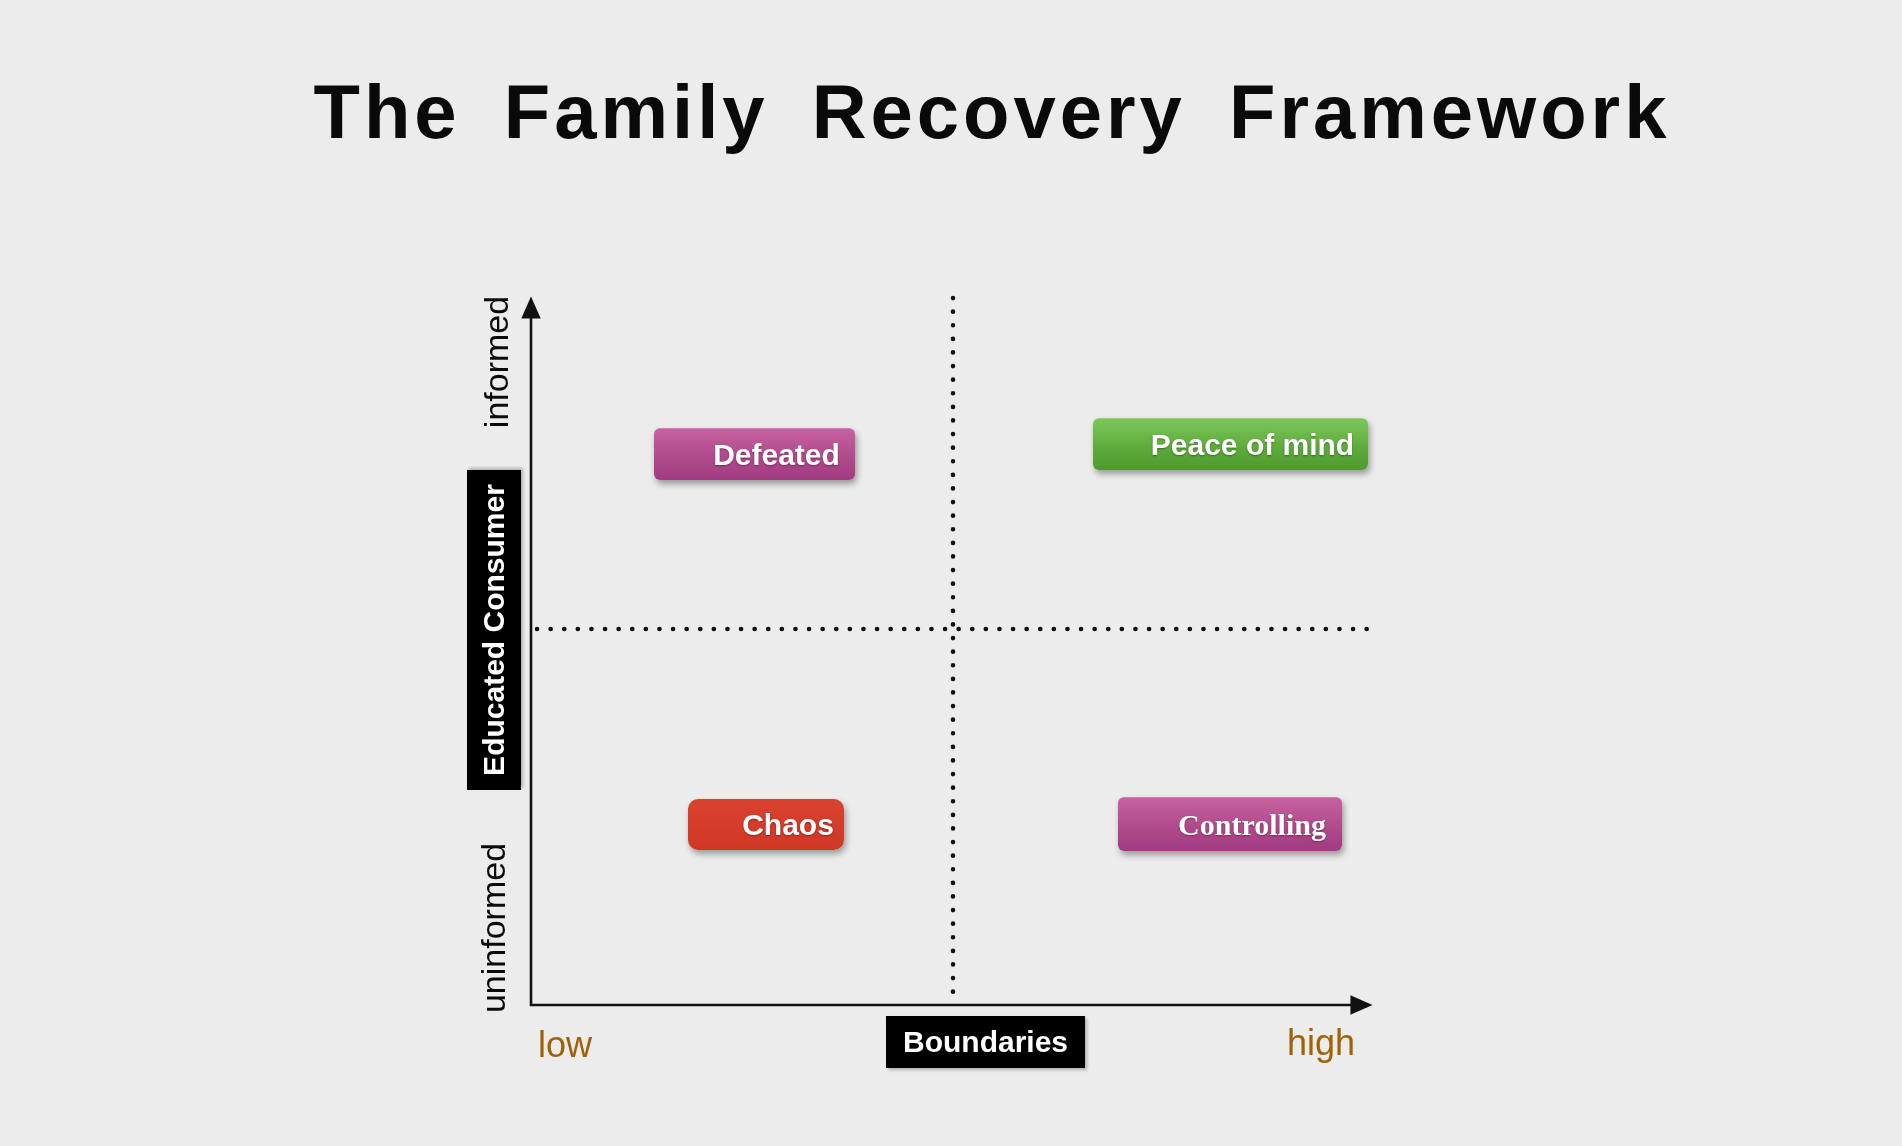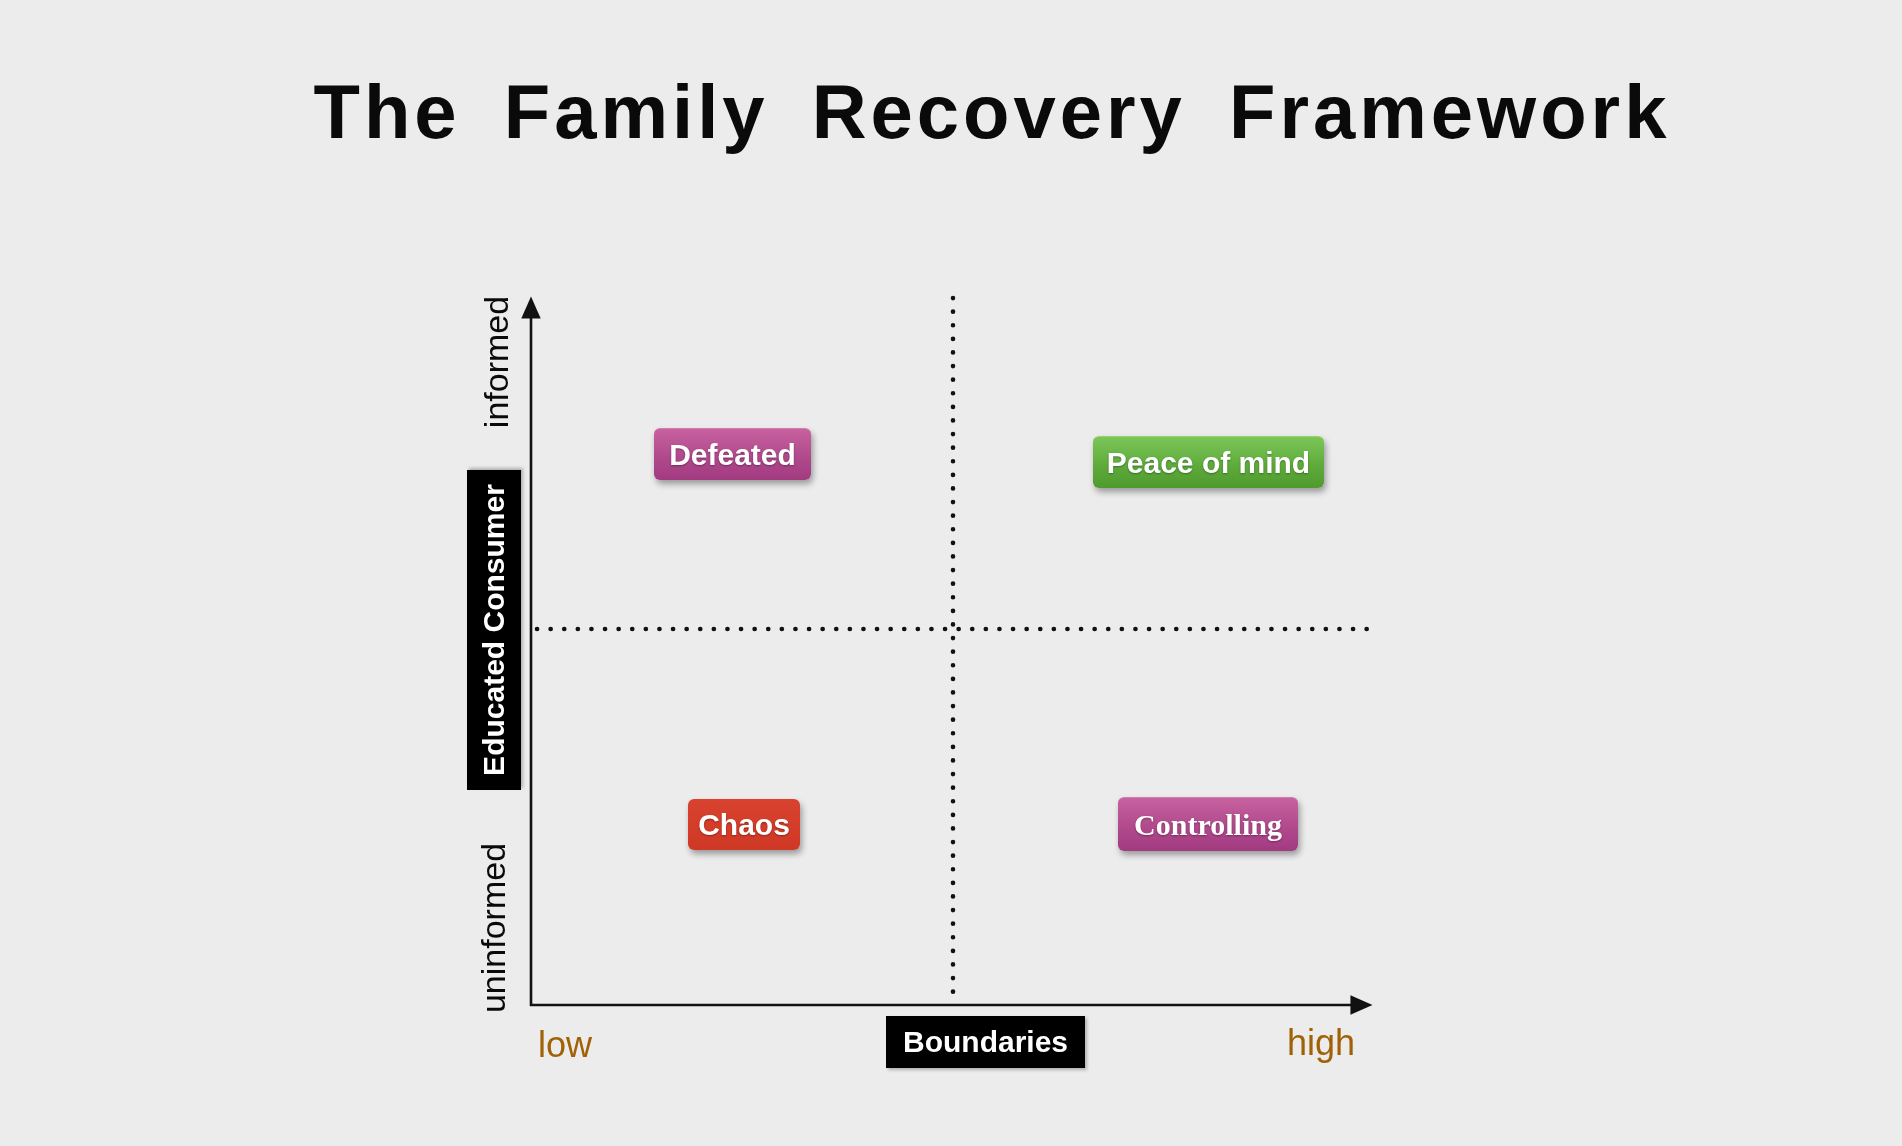--- a/index.html
+++ b/index.html
@@ -91,35 +91,36 @@
     display: flex;
     align-items: center;
     justify-content: center;
     color: #fff;
     font-weight: 700;
     font-size: 30px;
     border-radius: 6px;
     box-shadow: 2px 4px 6px rgba(0,0,0,0.35);
     text-shadow: 0 1px 2px rgba(0,0,0,0.35);
     white-space: nowrap;
+    padding-left: 44px;
   }
   .chip.pink {
     background: linear-gradient(180deg, #c7619f 0%, #b04a8c 55%, #a23a80 100%);
     border-top: 1px solid #d17fb2;
   }
   .chip.green {
     background: linear-gradient(180deg, #7cc658 0%, #5ca93a 60%, #4f9a2d 100%);
     border-top: 1px solid #96d377;
   }
   .chip.red {
     background: linear-gradient(180deg, #d8422e 0%, #d03826 100%);
   }
   .chip.defeated    { left: 613px;  top: 428px; width: 157px; height: 51px; }
-  .chip.peace       { left: 1052px; top: 436px; width: 231px; height: 51px; }
-  .chip.chaos       { left: 647px;  top: 799px; width: 112px; height: 51px; }
+  .chip.peace       { left: 1052px; top: 418px; width: 231px; height: 51px; }
+  .chip.chaos       { left: 647px;  top: 799px; width: 112px; height: 51px; border-radius: 10px; }
   .chip.controlling { left: 1077px; top: 797px; width: 180px; height: 53px; font-family: Liberation Serif, serif; }
 </style>
 </head>
 <body>
 
 <div class="stage">
 
   <div class="title">The Family Recovery Framework</div>
 
   <svg class="axes-svg" viewBox="0 0 1902 1146" xmlns="http://www.w3.org/2000/svg">

